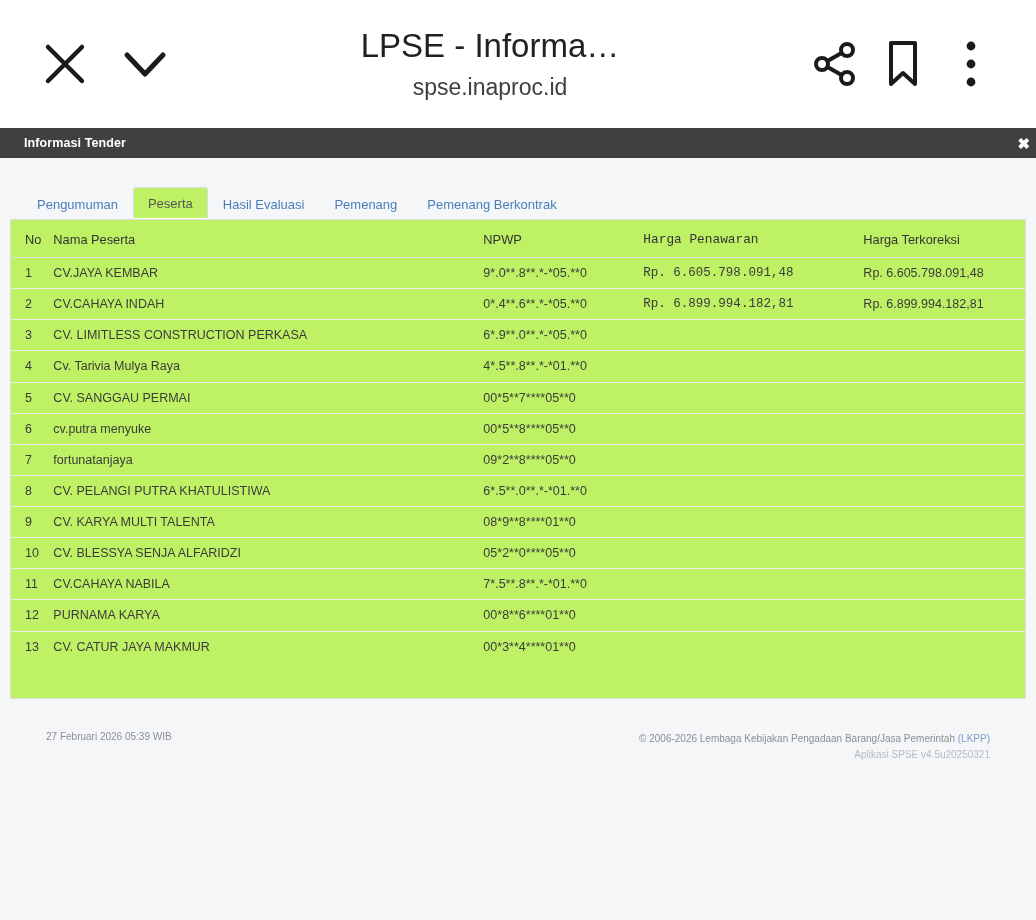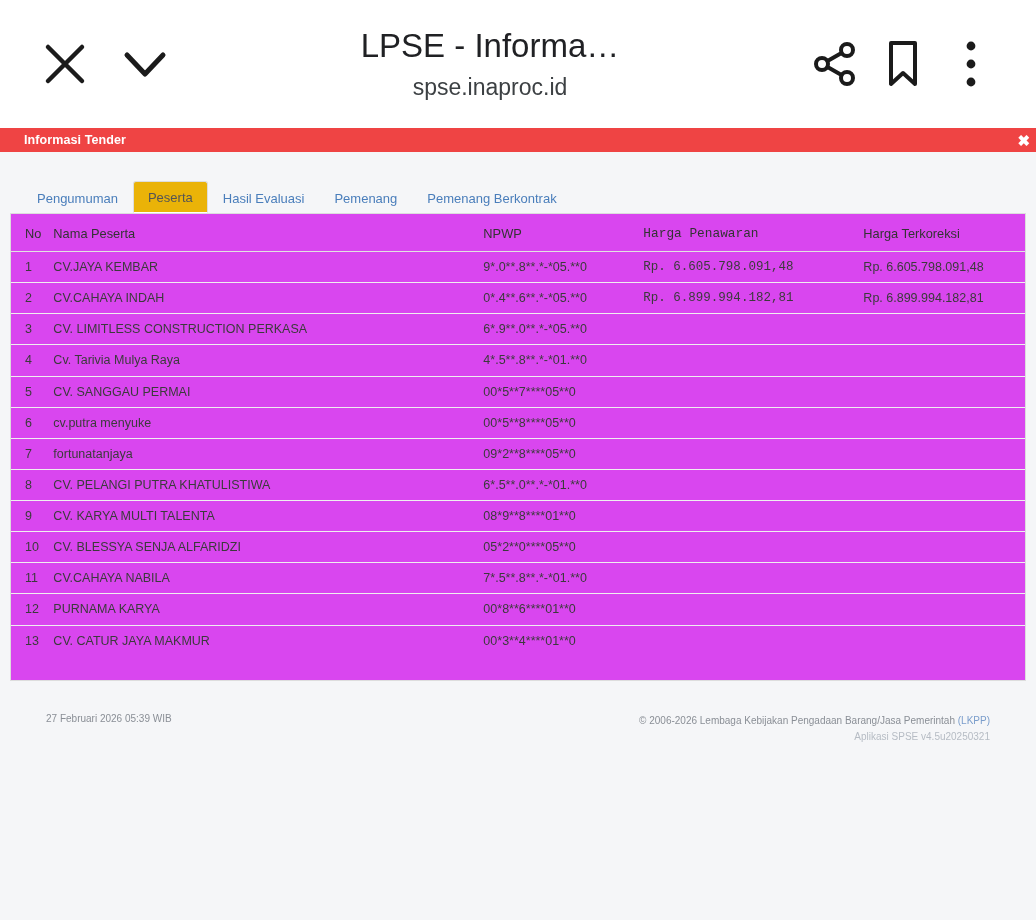--- a/index.html
+++ b/index.html
@@ -55,22 +55,22 @@
     white-space: nowrap;
     overflow: hidden;
     text-overflow: ellipsis;
   }
   .icon-gap-a { margin-left: 18px; }
   .icon-gap-b { margin-left: 6px; }
 
   
   .modal-header {
     position: relative;
-    height: 24px;
-    background: #ef4444;
+    height: 30px;
+    background: #404040;
     color: #ffffff;
     display: flex;
     align-items: center;
     padding: 0 24px;
   }
   .modal-title {
     font-size: 12.5px;
     font-weight: bold;
     letter-spacing: 0.1px;
   }
@@ -111,33 +111,33 @@
     line-height: 1;
     cursor: pointer;
     border: 1px solid transparent;
     border-bottom: none;
     position: relative;
     top: 0;
     background: transparent;
     white-space: nowrap;
   }
   .tab.active {
-    background: #eab308;
+    background: #bef264;
     color: #555555;
     border: 1px solid #dddddd;
     border-bottom: 1px solid #ffffff;
     border-radius: 3px 3px 0 0;
   }
 
   
   .panel {
-    background: #d946ef;
+    background: #bef264;
     border: 1px solid #dddddd;
     border-top: none;
-    padding: 0 0 24px 0;
+    padding: 0 0 36px 0;
   }
   table.peserta {
     width: 100%;
     border-collapse: collapse;
     font-size: 12.5px;
     color: #3b3b3b;
   }
   table.peserta thead th {
     text-align: left;
     font-weight: normal;

